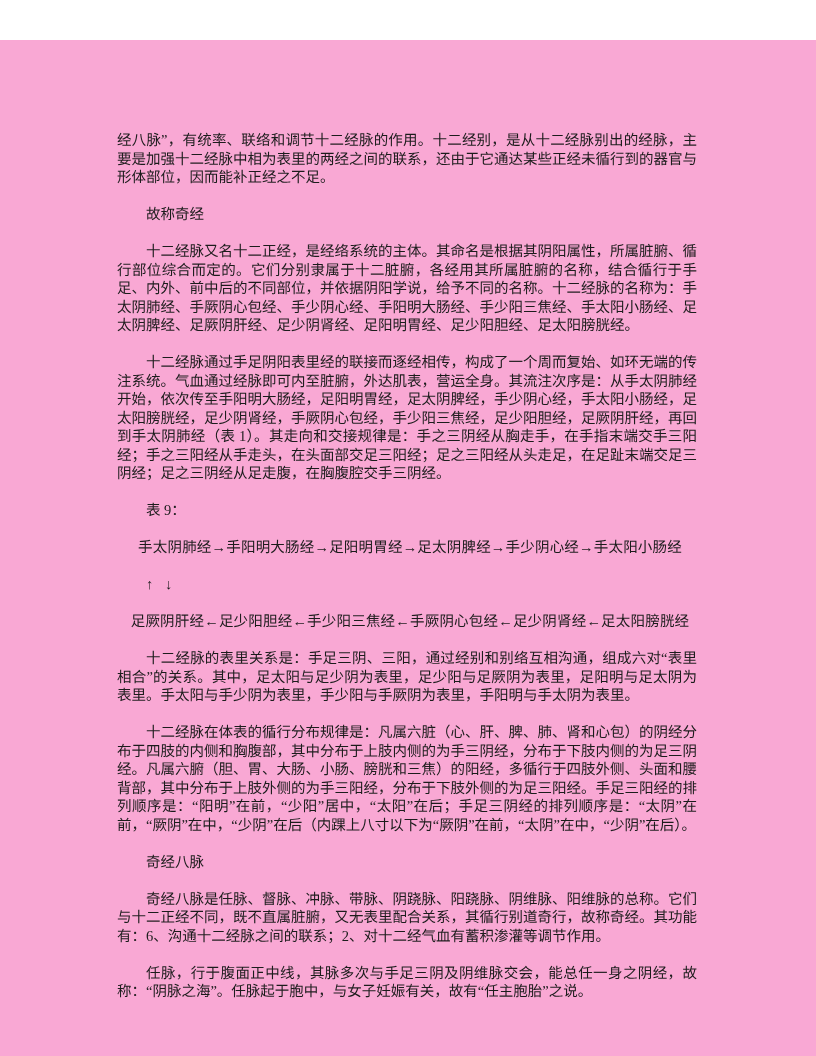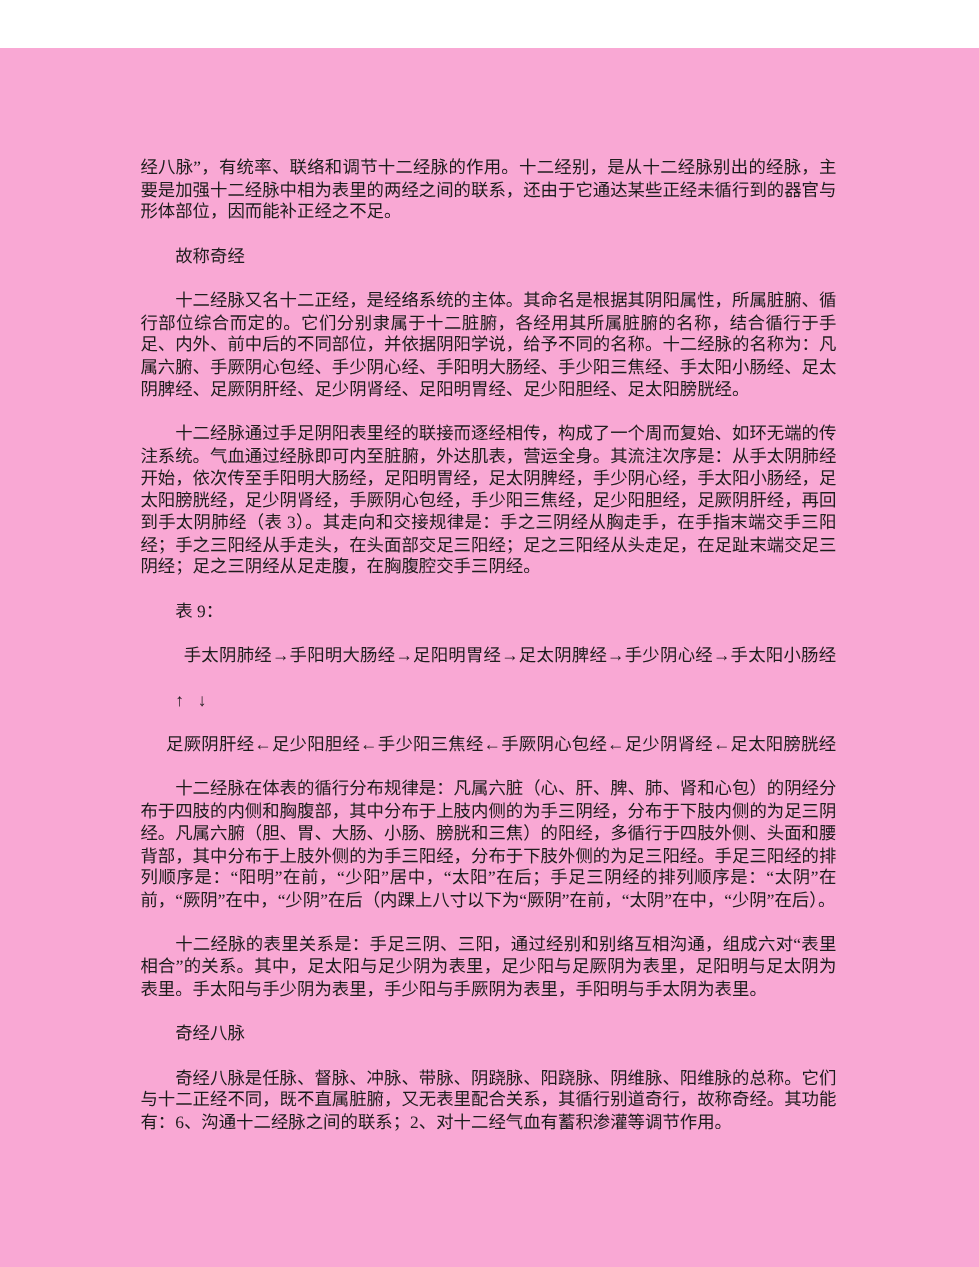--- a/index.html
+++ b/index.html
@@ -29,40 +29,41 @@
     margin: 0 0 18.5px 0;
   }
   .para.indent,
   .heading,
   .caption,
   .arrows {
     text-indent: 2em;
   }
   .flow {
     text-indent: 6px;
-    text-align: right;
+    text-align: center;
     white-space: nowrap;
     letter-spacing: 0.2px;
   }
   .arrows {
     text-align: left;
     letter-spacing: 4px;
   }
 </style>
 </head>
 <body>
 
 <div class="page" style="background: #f9a8d4; margin-top: 40px;">
   <div class="content" style="color: rgb(28, 28, 28);">
       <div class="para">经八脉”，有统率、联络和调节十二经脉的作用。十二经别，是从十二经脉别出的经脉，主要是加强十二经脉中相为表里的两经之间的联系，还由于它通达某些正经未循行到的器官与形体部位，因而能补正经之不足。</div>
       <div class="heading">故称奇经</div>
-      <div class="para indent">十二经脉又名十二正经，是经络系统的主体。其命名是根据其阴阳属性，所属脏腑、循行部位综合而定的。它们分别隶属于十二脏腑，各经用其所属脏腑的名称，结合循行于手足、内外、前中后的不同部位，并依据阴阳学说，给予不同的名称。十二经脉的名称为：凡属六腑、手厥阴心包经、手少阴心经、手阳明大肠经、手少阳三焦经、手太阳小肠经、足太阴脾经、足厥阴肝经、足少阴肾经、足阳明胃经、足少阳胆经、足太阳膀胱经。</div>
-      <div class="para indent">十二经脉通过手足阴阳表里经的联接而逐经相传，构成了一个周而复始、如环无端的传注系统。气血通过经脉即可内至脏腑，外达肌表，营运全身。其流注次序是：从手太阴肺经开始，依次传至手阳明大肠经，足阳明胃经，足太阴脾经，手少阴心经，手太阳小肠经，足太阳膀胱经，足少阴肾经，手厥阴心包经，手少阳三焦经，足少阳胆经，足厥阴肝经，再回到手太阴肺经（表 3）。其走向和交接规律是：手之三阴经从胸走手，在手指末端交手三阳经；手之三阳经从手走头，在头面部交足三阳经；足之三阳经从头走足，在足趾末端交足三阴经；足之三阴经从足走腹，在胸腹腔交手三阴经。</div>
+      <div class="para indent">十二经脉又名十二正经，是经络系统的主体。其命名是根据其阴阳属性，所属脏腑、循行部位综合而定的。它们分别隶属于十二脏腑，各经用其所属脏腑的名称，结合循行于手足、内外、前中后的不同部位，并依据阴阳学说，给予不同的名称。十二经脉的名称为：手太阴肺经、手厥阴心包经、手少阴心经、手阳明大肠经、手少阳三焦经、手太阳小肠经、足太阴脾经、足厥阴肝经、足少阴肾经、足阳明胃经、足少阳胆经、足太阳膀胱经。</div>
+      <div class="para indent">十二经脉通过手足阴阳表里经的联接而逐经相传，构成了一个周而复始、如环无端的传注系统。气血通过经脉即可内至脏腑，外达肌表，营运全身。其流注次序是：从手太阴肺经开始，依次传至手阳明大肠经，足阳明胃经，足太阴脾经，手少阴心经，手太阳小肠经，足太阳膀胱经，足少阴肾经，手厥阴心包经，手少阳三焦经，足少阳胆经，足厥阴肝经，再回到手太阴肺经（表 1）。其走向和交接规律是：手之三阴经从胸走手，在手指末端交手三阳经；手之三阳经从手走头，在头面部交足三阳经；足之三阳经从头走足，在足趾末端交足三阴经；足之三阴经从足走腹，在胸腹腔交手三阴经。</div>
       <div class="caption">表 9：</div>
       <div class="flow">手太阴肺经→手阳明大肠经→足阳明胃经→足太阴脾经→手少阴心经→手太阳小肠经</div>
       <div class="arrows">↑ ↓</div>
       <div class="flow">足厥阴肝经←足少阳胆经←手少阳三焦经←手厥阴心包经←足少阴肾经←足太阳膀胱经</div>
+      <div class="para indent">十二经脉的表里关系是：手足三阴、三阳，通过经别和别络互相沟通，组成六对“表里相合”的关系。其中，足太阳与足少阴为表里，足少阳与足厥阴为表里，足阳明与足太阴为表里。手太阳与手少阴为表里，手少阳与手厥阴为表里，手阳明与手太阴为表里。</div>
       <div class="para indent">十二经脉在体表的循行分布规律是：凡属六脏（心、肝、脾、肺、肾和心包）的阴经分布于四肢的内侧和胸腹部，其中分布于上肢内侧的为手三阴经，分布于下肢内侧的为足三阴经。凡属六腑（胆、胃、大肠、小肠、膀胱和三焦）的阳经，多循行于四肢外侧、头面和腰背部，其中分布于上肢外侧的为手三阳经，分布于下肢外侧的为足三阳经。手足三阳经的排列顺序是：“阳明”在前，“少阳”居中，“太阳”在后；手足三阴经的排列顺序是：“太阴”在前，“厥阴”在中，“少阴”在后（内踝上八寸以下为“厥阴”在前，“太阴”在中，“少阴”在后）。</div>
-      <div class="para indent">十二经脉的表里关系是：手足三阴、三阳，通过经别和别络互相沟通，组成六对“表里相合”的关系。其中，足太阳与足少阴为表里，足少阳与足厥阴为表里，足阳明与足太阴为表里。手太阳与手少阴为表里，手少阳与手厥阴为表里，手阳明与手太阴为表里。</div>
       <div class="heading">奇经八脉</div>
       <div class="para indent">奇经八脉是任脉、督脉、冲脉、带脉、阴跷脉、阳跷脉、阴维脉、阳维脉的总称。它们与十二正经不同，既不直属脏腑，又无表里配合关系，其循行别道奇行，故称奇经。其功能有：6、沟通十二经脉之间的联系；2、对十二经气血有蓄积渗灌等调节作用。</div>
+      <div class="para indent">任脉，行于腹面正中线，其脉多次与手足三阴及阴维脉交会，能总任一身之阴经，故称：“阴脉之海”。任脉起于胞中，与女子妊娠有关，故有“任主胞胎”之说。</div>
     </div>
 </div>
 
 </body></html>

